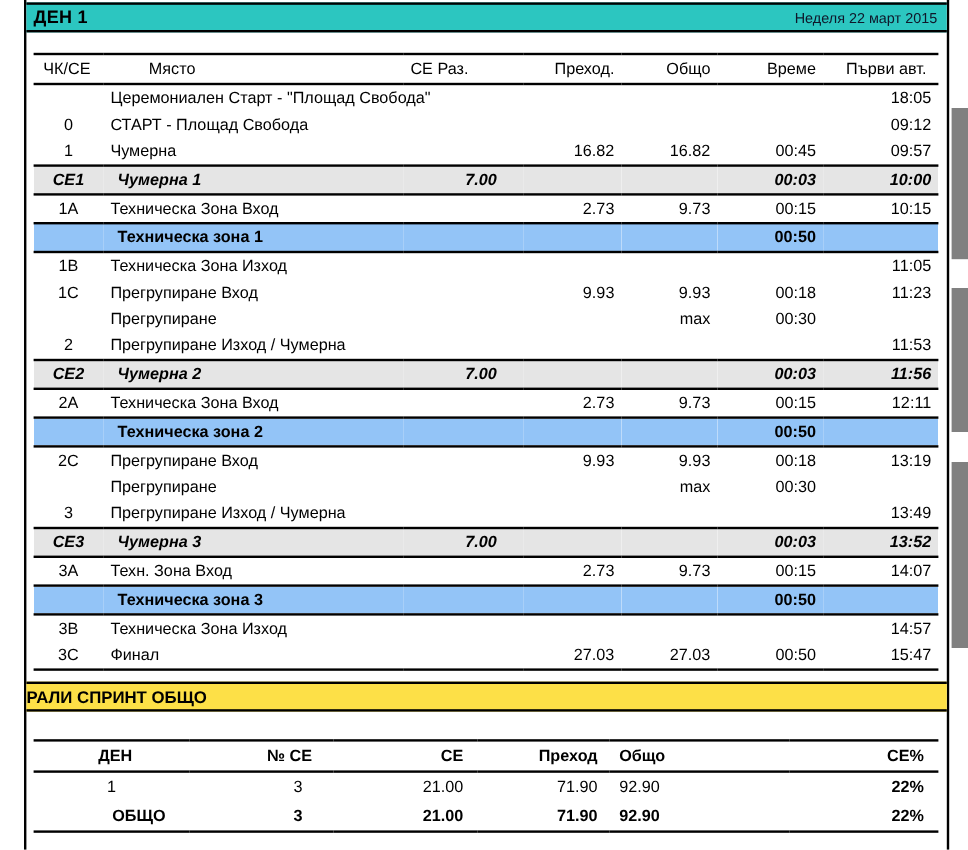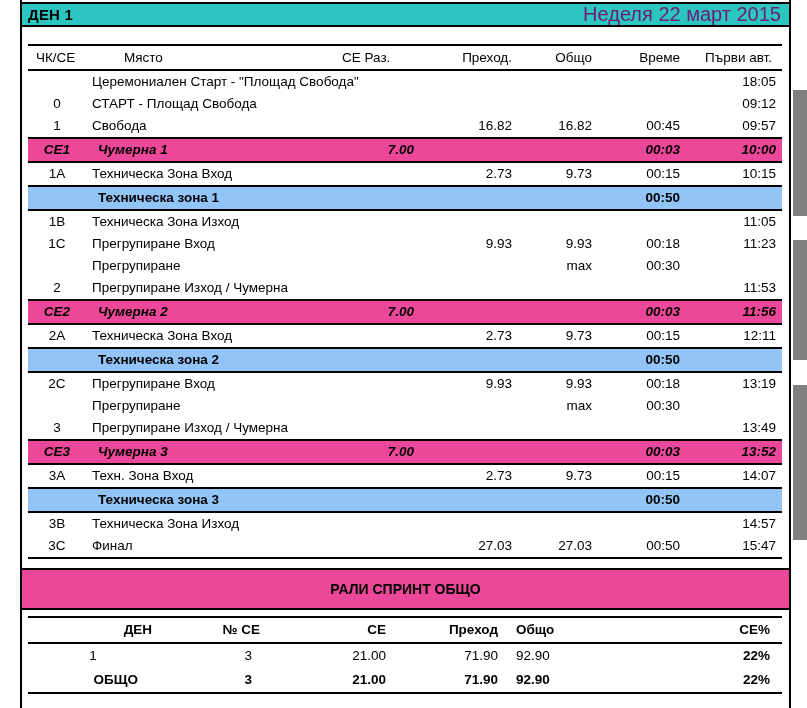--- a/index.html
+++ b/index.html
@@ -57,23 +57,23 @@
     justify-content: space-between;
     padding: 0 8px 0 6px;
   }
   .day-banner .day-title {
     font-size: 15px;
     font-weight: bold;
     color: #000;
     letter-spacing: .2px;
   }
   .day-banner .day-date {
-    font-size: 20px;
+    font-size: 12px;
     font-weight: normal;
-    color: #701a75;
+    color: #0f172a;
   }
 
   
   .main-table-wrap {
     position: absolute;
     left: 28px; top: 44px;
     width: 754px;
   }
   table.itin {
     border-collapse: collapse;
@@ -124,21 +124,21 @@
   td.first { text-align: right; padding-right: 10px; }
 
   
   tr.plain td { background: #fff; }
 
   
   td.place-wide { text-align: left; padding-left: 8px; }
 
   
   tr.stage td {
-    background: #ec4899;
+    background: #e5e5e5;
     font-weight: bold;
     font-style: italic;
     border-top: 2px solid #000;
     border-bottom: 2px solid #000;
   }
   tr.stage td.ck    { text-align: center; }
   tr.stage td.place { text-align: left; padding-left: 12px; }
   tr.stage td.ss    { text-align: right; padding-right: 22px; }
 
   
@@ -151,28 +151,28 @@
   tr.tz td.place { text-align: left; padding-left: 12px; }
   tr.tz td.time  { text-align: right; }
 
   
   tr.last td { border-bottom: 2px solid #000; }
 
   
   .sum-banner {
     position: absolute;
     left: 22px; top: 568px;
-    width: 767px; height: 42px;
-    background: #ec4899;
+    width: 767px; height: 25px;
+    background: #fde047;
     border-top: 2px solid #000;
     border-bottom: 2px solid #000;
     box-sizing: border-box;
     display: flex;
     align-items: center;
-    justify-content: center;
+    justify-content: flex-start;
   }
   .sum-banner .sum-title {
     font-size: 14px;
     font-weight: bold;
     color: #000;
   }
 
   
   .sum-wrap {
     position: absolute;
@@ -199,21 +199,21 @@
     padding: 0 6px;
     white-space: nowrap;
     overflow: hidden;
   }
   table.sum tr.s-hdr th {
     border-top: 2px solid #000;
     border-bottom: 2px solid #000;
     font-weight: bold;
     font-size: 13.5px;
   }
-  table.sum tr.s-hdr th.sh-day { text-align: right;  padding-left: 12px; }
+  table.sum tr.s-hdr th.sh-day { text-align: center;  padding-left: 12px; }
   table.sum tr.s-hdr th.sh-no  { text-align: right; padding-right: 18px; }
   table.sum tr.s-hdr th.sh-ss  { text-align: right; padding-right: 12px; }
   table.sum tr.s-hdr th.sh-lia { text-align: right; padding-right: 10px; }
   table.sum tr.s-hdr th.sh-tot { text-align: left;  padding-left: 8px; font-weight: bold; }
   table.sum tr.s-hdr th.sh-pct { text-align: right; padding-right: 12px; font-weight: bold; }
 
   table.sum td.sd-day { text-align: center; }
   table.sum td.sd-no  { text-align: right; padding-right: 26px; }
   table.sum td.sd-ss  { text-align: right; padding-right: 12px; }
   table.sum td.sd-lia { text-align: right; padding-right: 10px; }
@@ -277,21 +277,21 @@
             <td class="ck">0</td>
             <td class="place">СТАРТ - Площад Свобода</td>
             <td class="ss"></td>
             <td class="lia"></td>
             <td class="tot"></td>
             <td class="time"></td>
             <td class="first">09:12</td>
           </tr>
           <tr class="plain">
             <td class="ck">1</td>
-            <td class="place">Свобода</td>
+            <td class="place">Чумерна</td>
             <td class="ss"></td>
             <td class="lia">16.82</td>
             <td class="tot">16.82</td>
             <td class="time">00:45</td>
             <td class="first">09:57</td>
           </tr>
           <tr class="stage">
             <td class="ck">СЕ1</td>
             <td class="place">Чумерна 1</td>
             <td class="ss">7.00</td>

